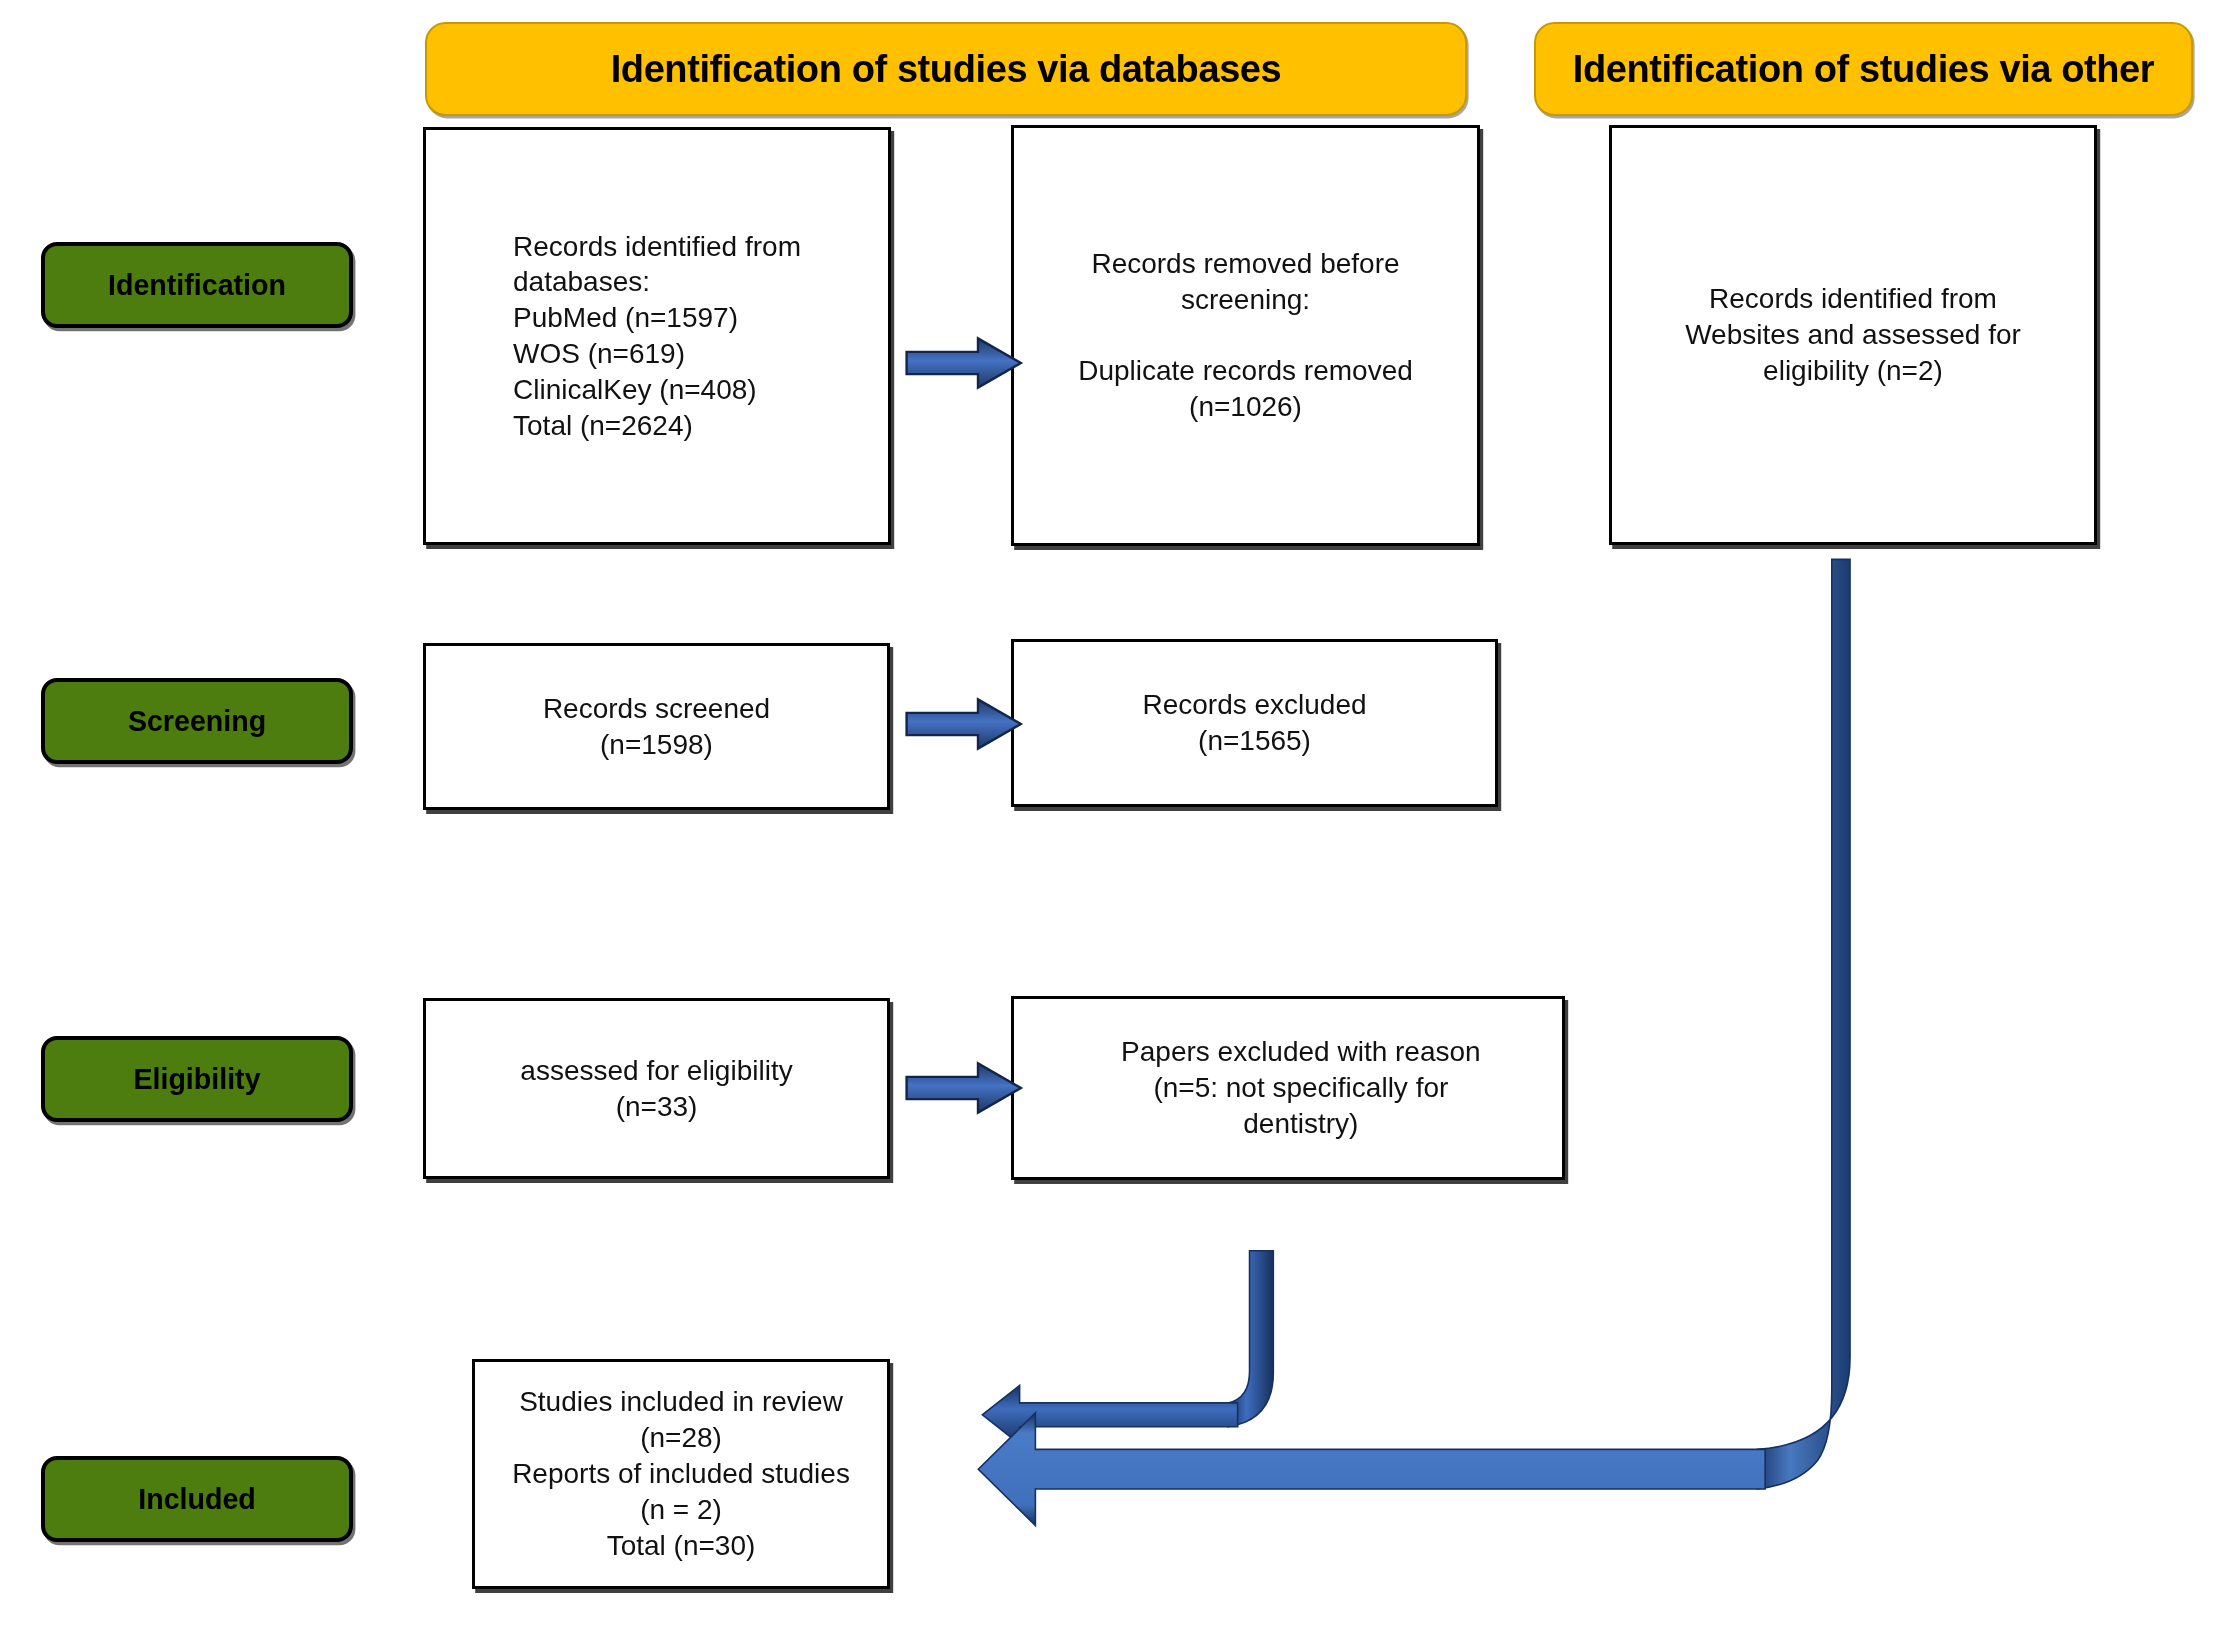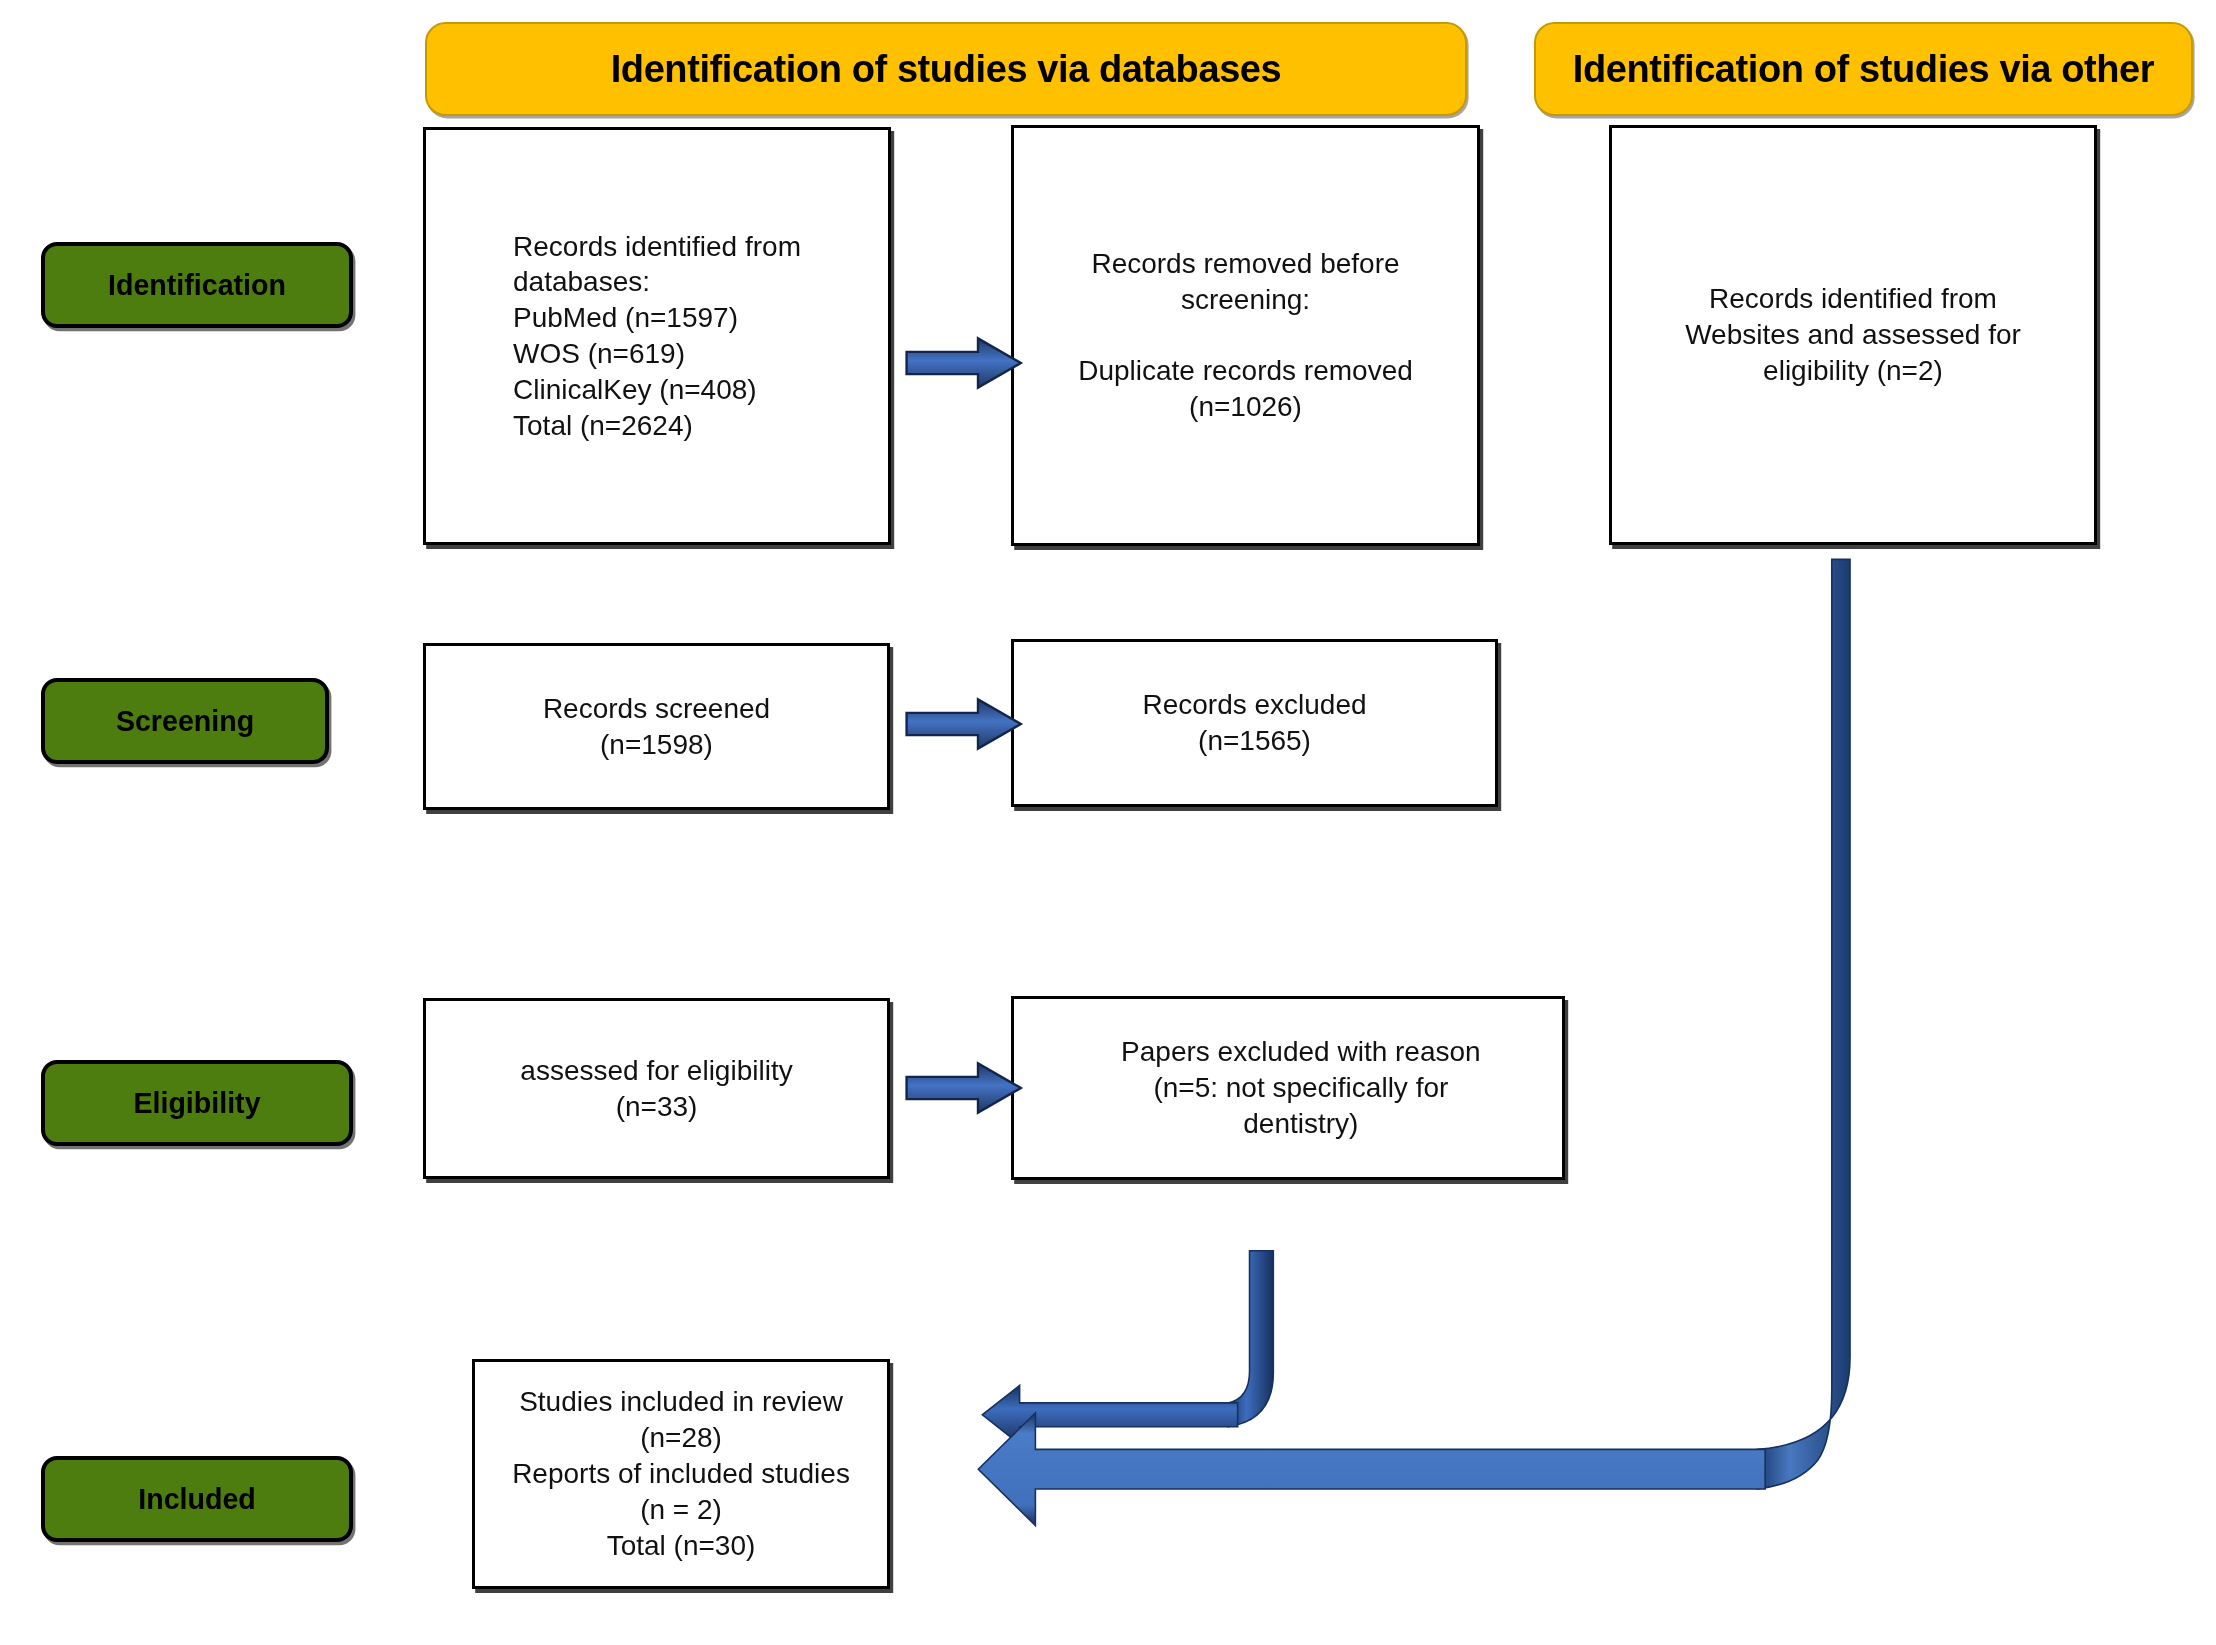--- a/index.html
+++ b/index.html
@@ -93,25 +93,25 @@
   </div>
 
   <div class="banner" style="left:1534px; top:22px; width:659px; height:94px;">
     <span>Identification of studies via other</span>
   </div>
 
   <div class="pill" style="left:41px; top:242px; width:312px; height:86px;">
     <span>Identification</span>
   </div>
 
-  <div class="pill" style="left:41px; top:678px; width:288px; height:86px;">
+  <div class="pill" style="left:41px; top:678px; width:312px; height:86px;">
     <span>Screening</span>
   </div>
 
-  <div class="pill" style="left:41px; top:1036px; width:312px; height:86px;margin-top:24px;">
+  <div class="pill" style="left:41px; top:1036px; width:312px; height:86px;">
     <span>Eligibility</span>
   </div>
 
   <div class="pill" style="left:41px; top:1456px; width:312px; height:86px;">
     <span>Included</span>
   </div>
 
   <div class="box left-align" style="left:423px; top:127px; width:468px; height:418px;">
     <div class="btext">Records identified from
 databases:

